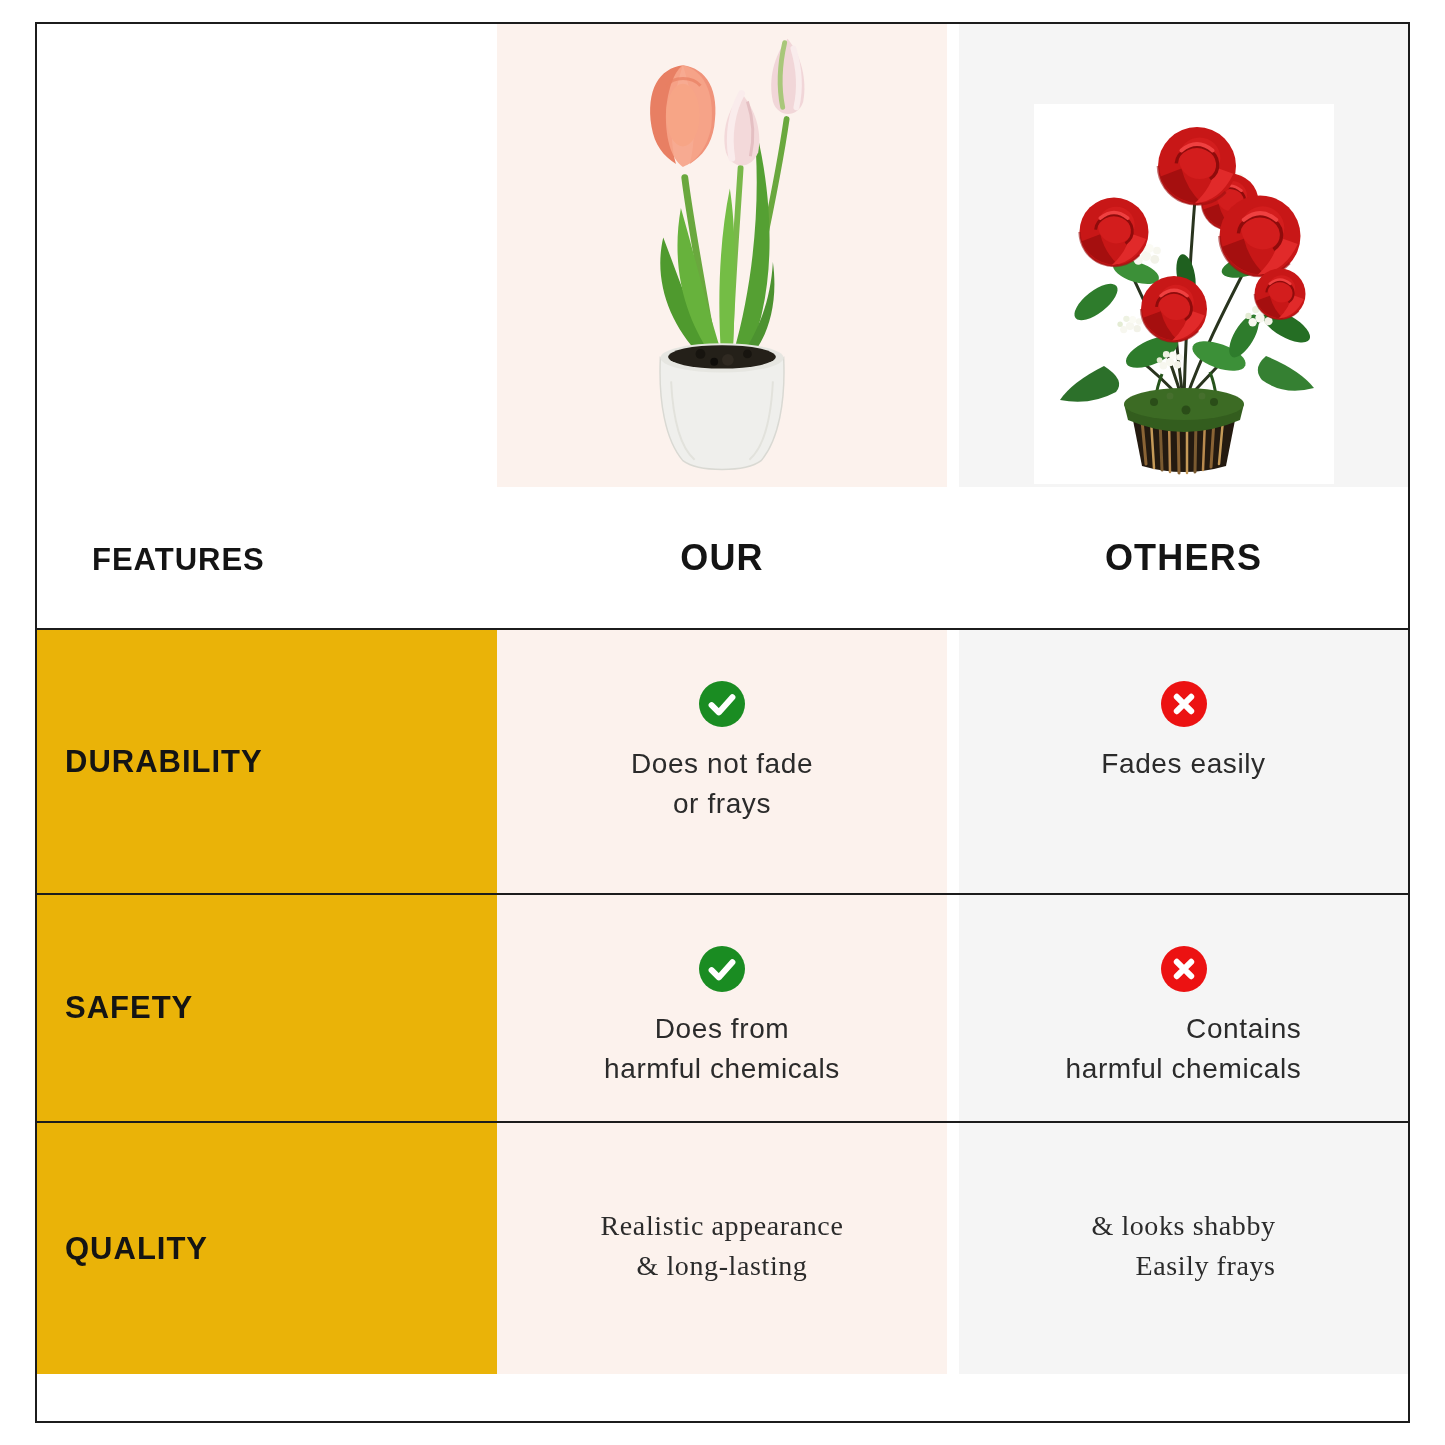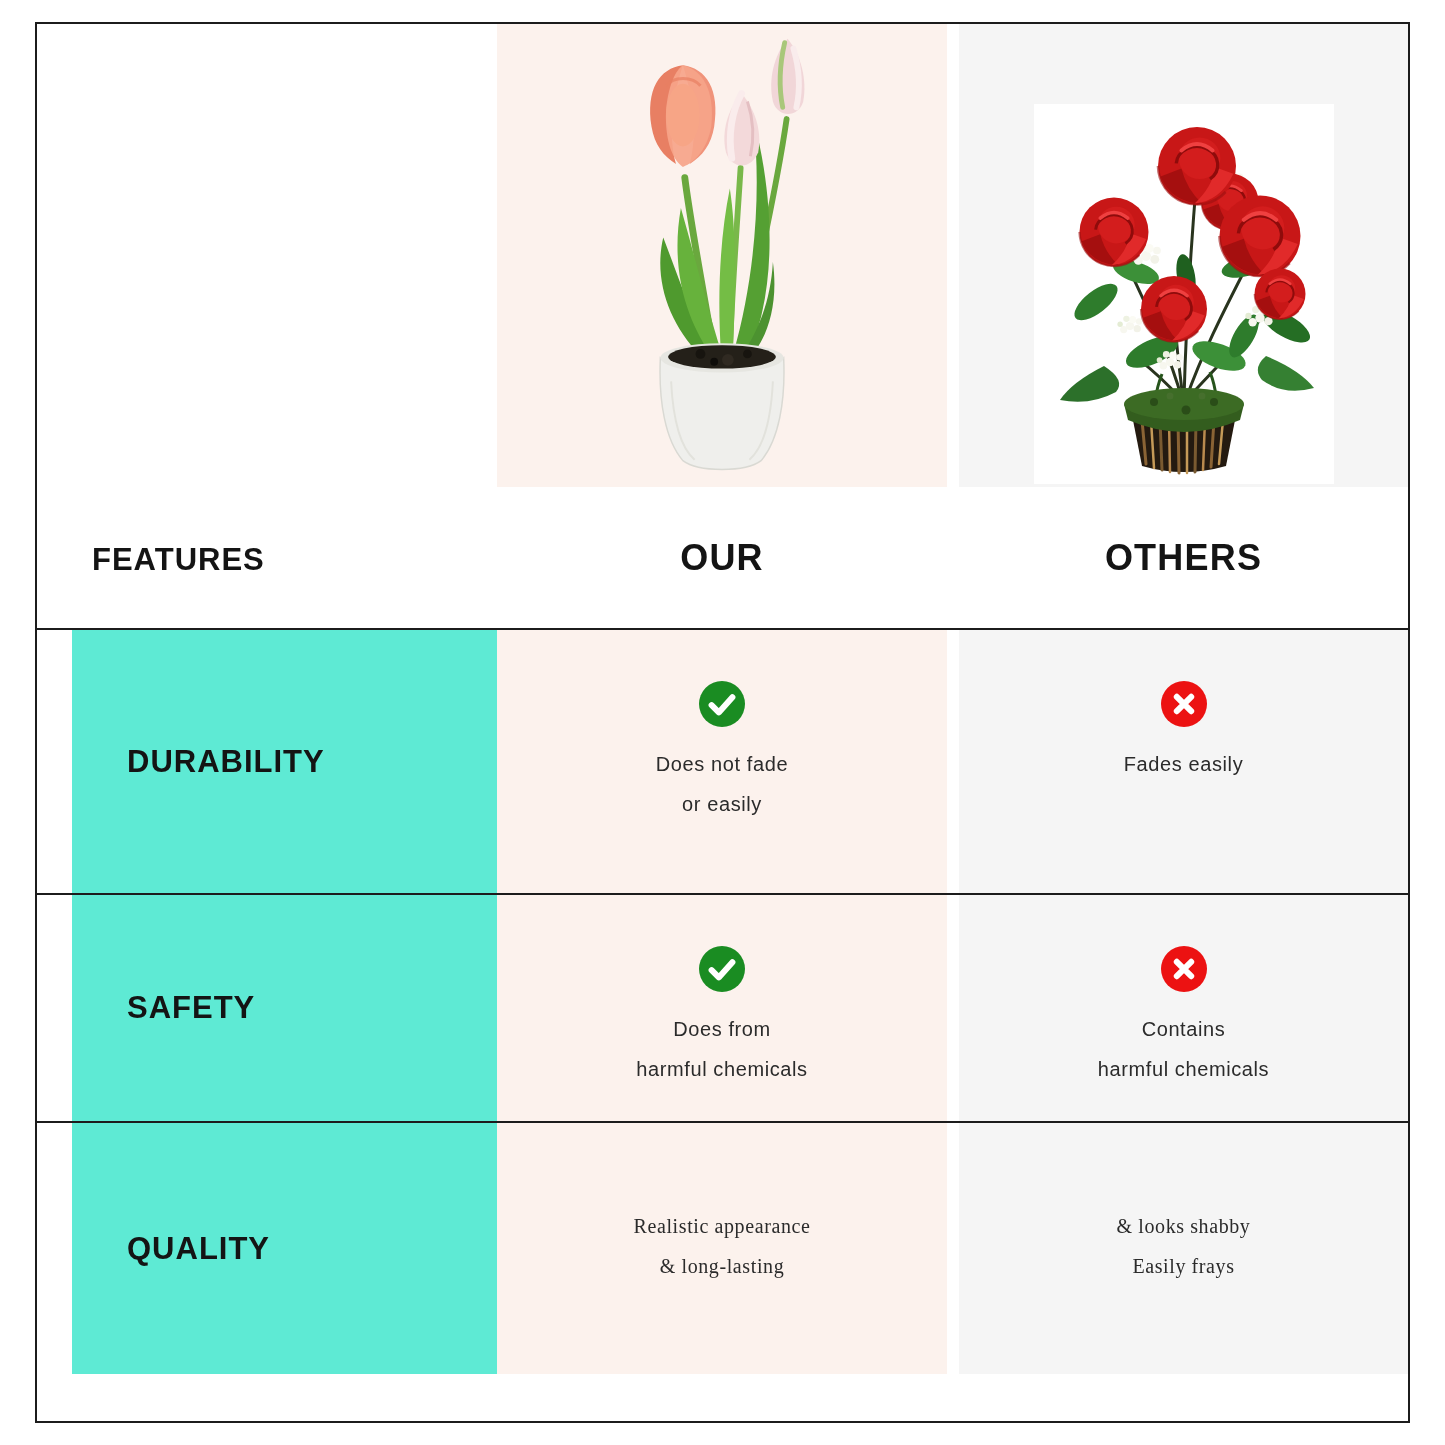--- a/index.html
+++ b/index.html
@@ -65,46 +65,45 @@
     font-size: 31px;
     font-weight: 700;
     letter-spacing: 1px;
     color: #141414;
   }
 
   
   .c-feature {
     display: flex;
     align-items: center;
-    padding-left: 55px;
-    box-sizing: border-box;
-    background: #5eead4;
-    margin-left: 35px;
+    padding-left: 28px;
+    box-sizing: border-box;
+    background: #eab308;
   }
   .cellcol {
     display: flex;
     flex-direction: column;
     align-items: center;
     text-align: center;
     box-sizing: border-box;
   }
   .cellcol.our-bg { background: #fcf2ed; }
-  .cellcol.others-bg { background: #f5f5f5; }
+  .cellcol.others-bg { background: #f5f5f5; text-align: right; }
   .cellcol.with-icon { padding-top: 50px; }
   .cellcol.centered { justify-content: center; padding-bottom: 6px; font-family: Liberation Serif, serif; }
   .gapcol { background: #ffffff; }
 
   .mark {
     width: 48px;
     height: 48px;
     margin-bottom: 16px;
     flex: 0 0 auto;
   }
   .cell-text {
-    font-size: 20px;
+    font-size: 28px;
     line-height: 40px;
     letter-spacing: 0.6px;
     color: #2b2b2b;
     font-weight: 400;
   }
   .plant-svg { display: block; }
   .our-plant { margin-top: 5px; }
   .others-plant { margin-top: 80px; }
 </style>
 </head>
@@ -266,21 +265,21 @@
     <div class="c-feature">
       <span class="feature-label">DURABILITY</span>
     </div>
     <div class="cellcol our-bg with-icon">
       <svg class="mark" viewBox="0 0 24 24" aria-hidden="true">
         <circle cx="12" cy="12" r="11.5" fill="#1a8c22"></circle>
         <path d="M6.8 12.6 L10.4 16.2 L17.2 8.6" fill="none" stroke="#ffffff" stroke-width="3" stroke-linecap="round" stroke-linejoin="round"></path>
       </svg>
       <div class="cell-text">
         <div>Does not fade</div>
-        <div>or easily</div>
+        <div>or frays</div>
       </div>
     </div>
     <div class="gapcol"></div>
     <div class="cellcol others-bg with-icon">
       <svg class="mark" viewBox="0 0 24 24" aria-hidden="true">
         <circle cx="12" cy="12" r="11.5" fill="#ec1212"></circle>
         <path d="M8.4 8.4 L15.6 15.6 M15.6 8.4 L8.4 15.6" stroke="#ffffff" stroke-width="3" stroke-linecap="round"></path>
       </svg>
       <div class="cell-text">
         <div>Fades easily</div>

